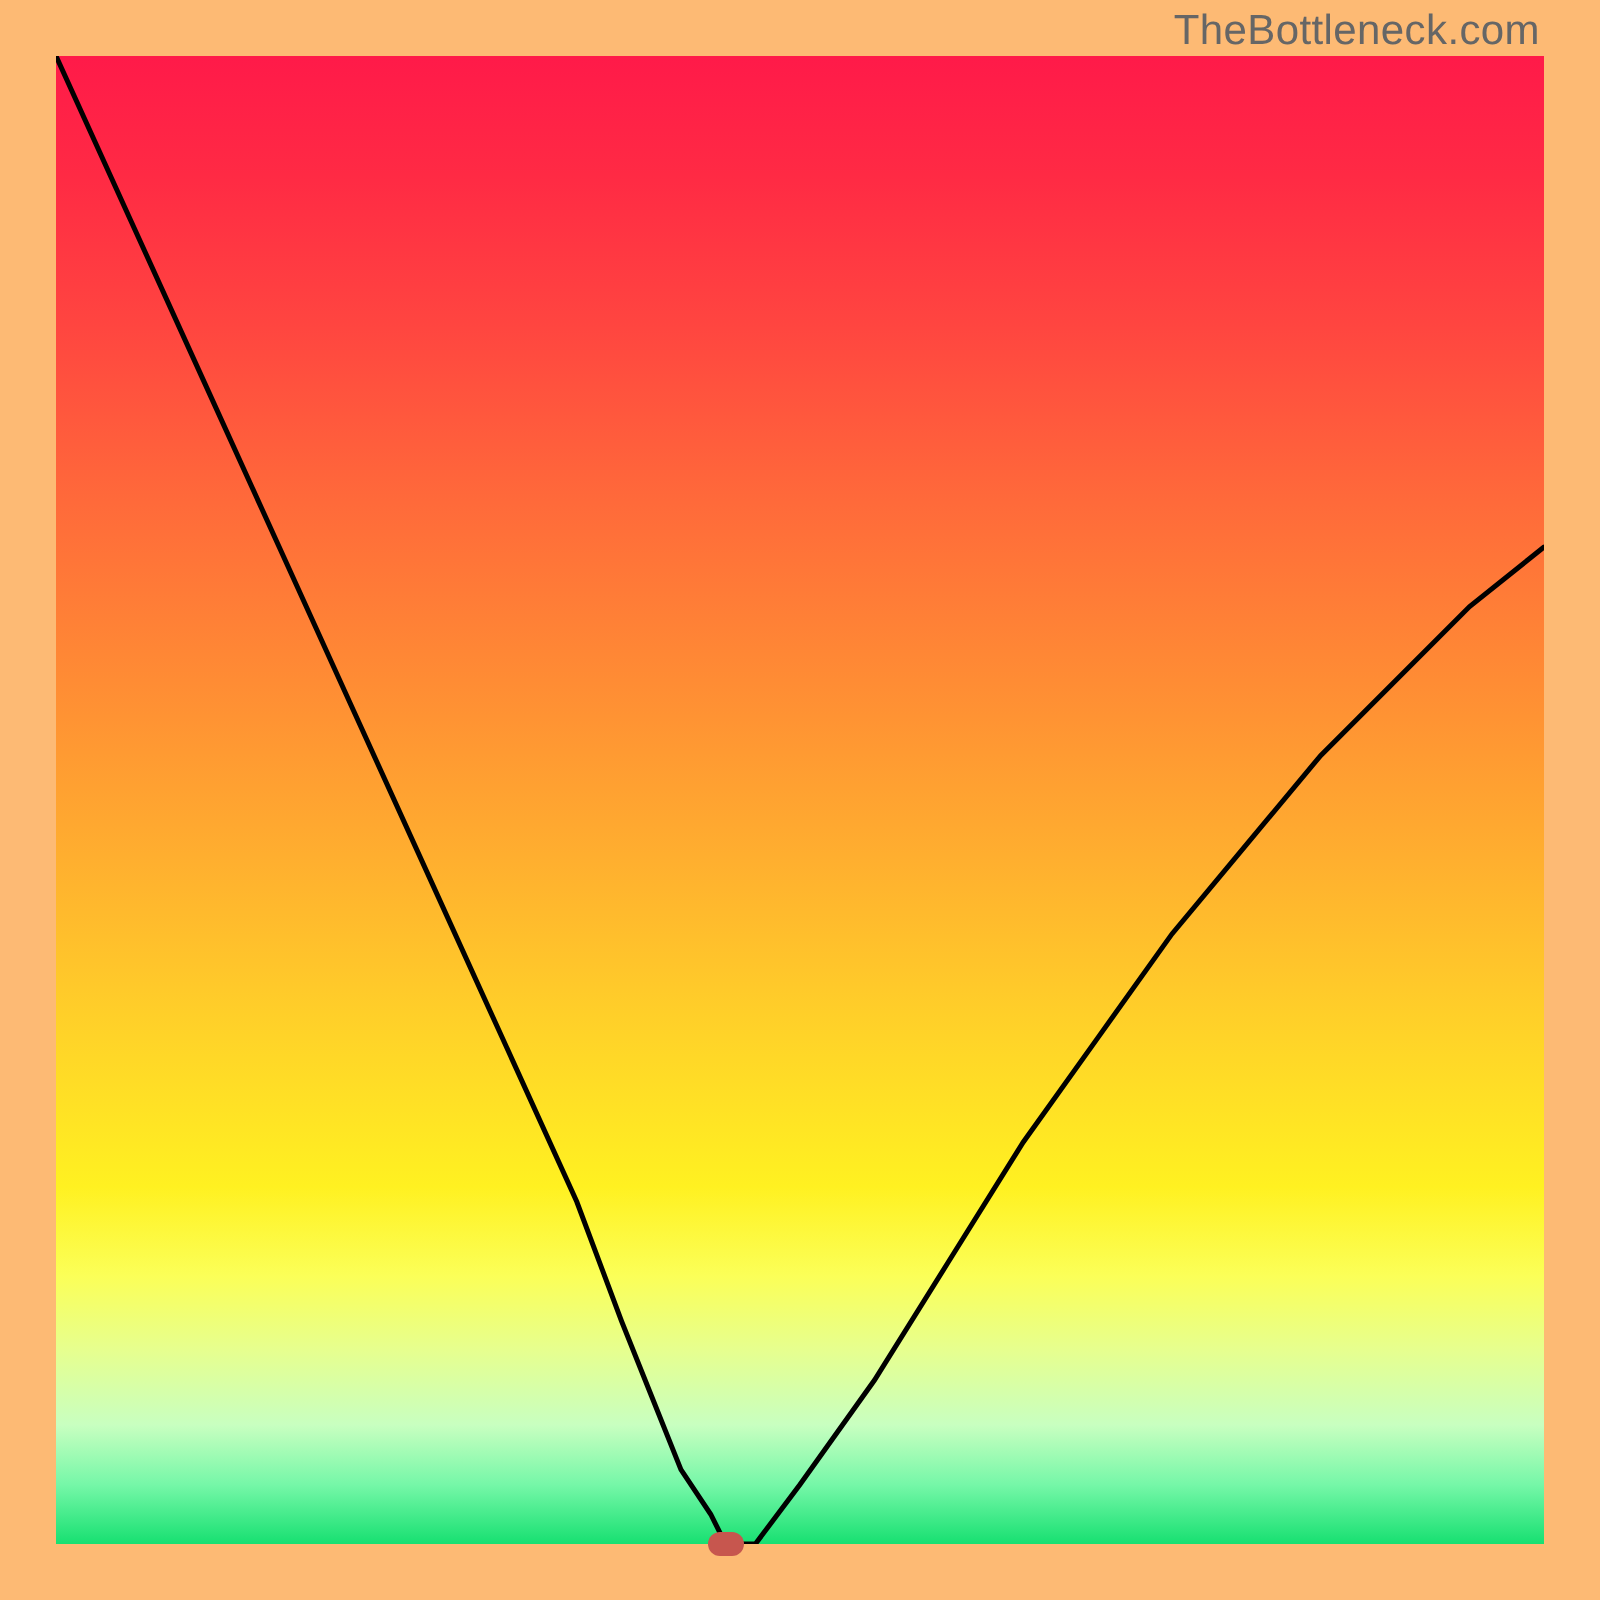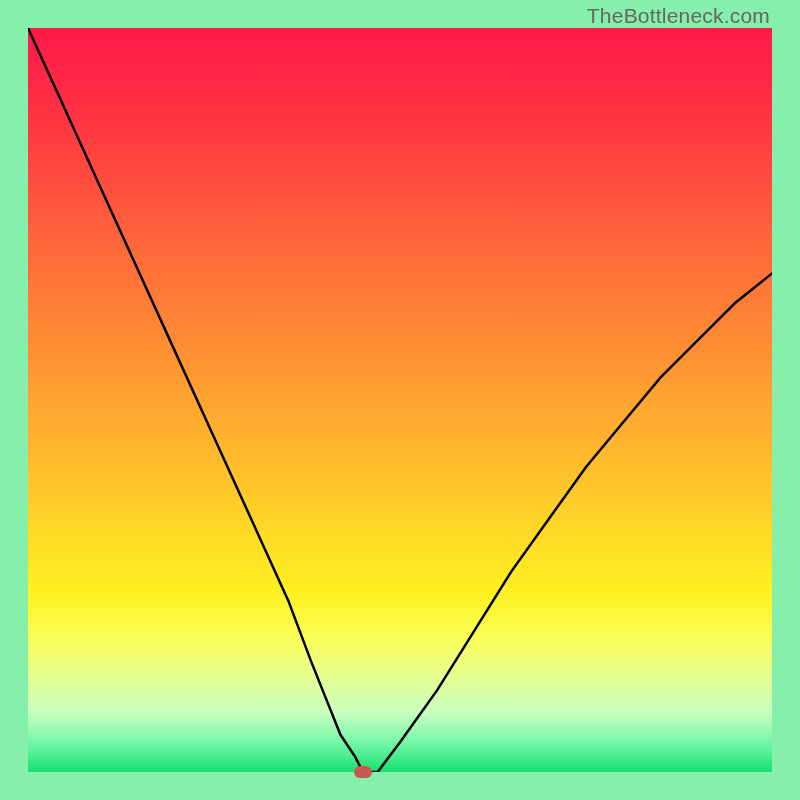--- a/index.html
+++ b/index.html
@@ -9,21 +9,21 @@
       background: #000;
       position: relative;
       font-family: Arial, sans-serif;
     }
     .frame {
       position: absolute;
       top: 0;
       left: 0;
       width: 800px;
       height: 800px;
-      background: #86efac;
+      background: #fdba74;
     }
     .plot-area {
       position: absolute;
       top: 28px;
       left: 28px;
       width: 744px;
       height: 744px;
       background: linear-gradient(to bottom,
         #ff1a49 0%,
         #ff2a44 8%,

